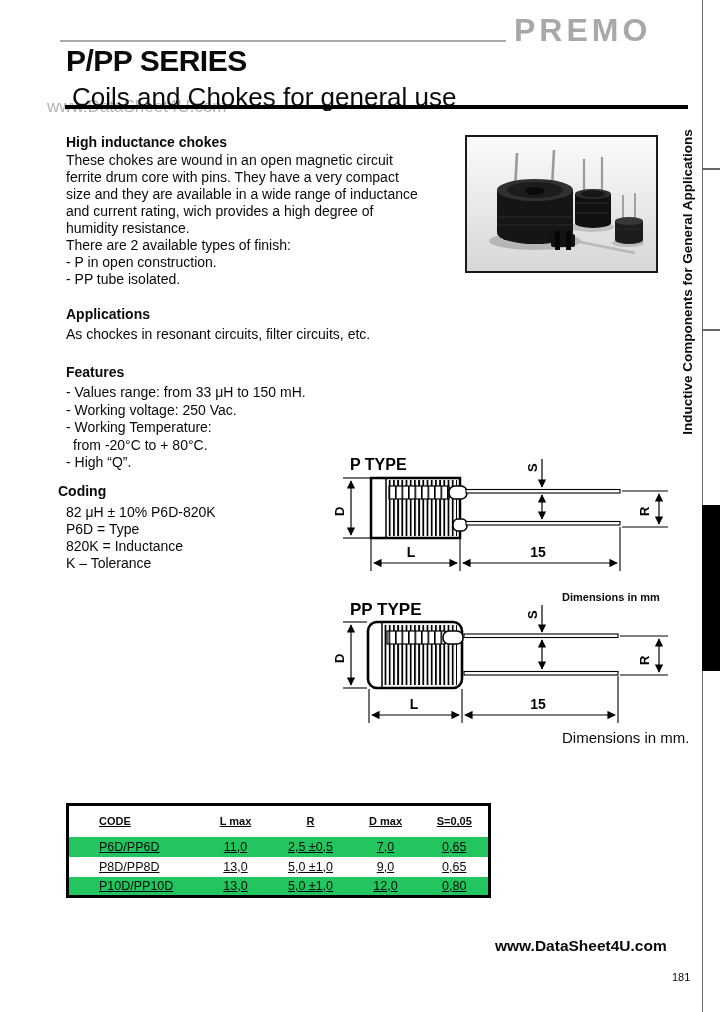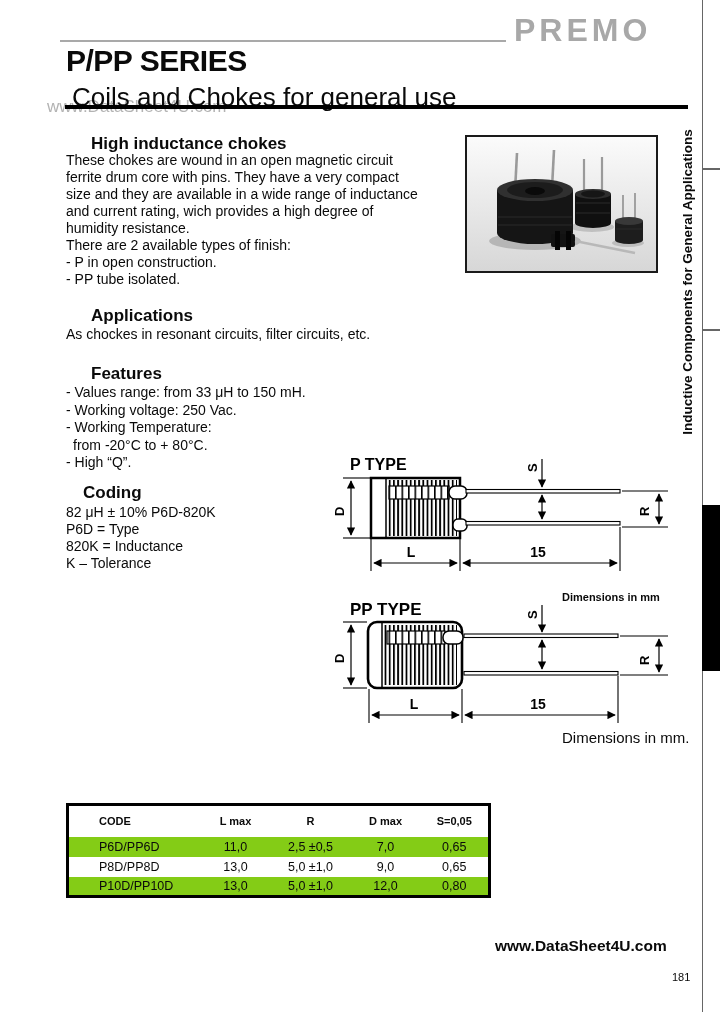--- a/index.html
+++ b/index.html
@@ -22,38 +22,38 @@
   
   .edge-rule { left:702px; top:0; width:1px; height:1012px; background:#666; }
   .edge-tick { left:702px; width:18px; height:2px; background:#666; }
   .edge-tab { left:702px; top:505px; width:18px; height:166px; background:#000; }
   .sidebar-label {
     left:687px; top:282px; transform:translate(-50%,-50%) rotate(-90deg);
     white-space:nowrap; font-size:13.5px; font-weight:700;
   }
 
   
-  .sec-heading { font-size:17px; font-weight:700;margin-left:25px; }
+  .sec-heading { font-size:14px; font-weight:700; }
   .body-text { font-size:14px; line-height:17px; }
   .feat-text { font-size:14px; line-height:17.5px; }
   .indent { padding-left:7px; }
 
   
   .photo-box { left:465px; top:135px; width:193px; height:138px; border:2px solid #1a1a1a; background:linear-gradient(#fbfbfb,#d7d7d7); }
 
   
   .note-bold { left:562px; top:591px; font-size:11px; font-weight:700; }
   .note-plain { left:562px; top:729px; font-size:15px; }
 
   
-  .spec-table { left:66px; top:803px; width:422px; border-collapse:collapse; border:3px solid #000; table-layout:fixed; }
+  .spec-table { left:66px; top:803px; width:422px; border-collapse:collapse; border:3px solid #000; table-layout:fixed;text-decoration:underline; }
   .spec-table th { height:32px; font-size:11px; font-weight:700; text-align:center; vertical-align:middle; background:#fff; }
   .spec-table td { height:20px; font-size:12.5px; text-align:center; vertical-align:middle; }
   .spec-table th:first-child, .spec-table td:first-child { text-align:left; padding-left:30px; }
-  .row-stripe { background:#84cc16; }
+  .row-stripe { background:#22c55e; }
 
   
   .footer-url { left:495px; top:937px; font-size:15.5px; font-weight:700; }
   .page-number { left:672px; top:971px; font-size:11px; }
 
   svg text { font-family:"Liberation Sans","DejaVu Sans",sans-serif; }
 </style>
 </head>
 <body>
 

